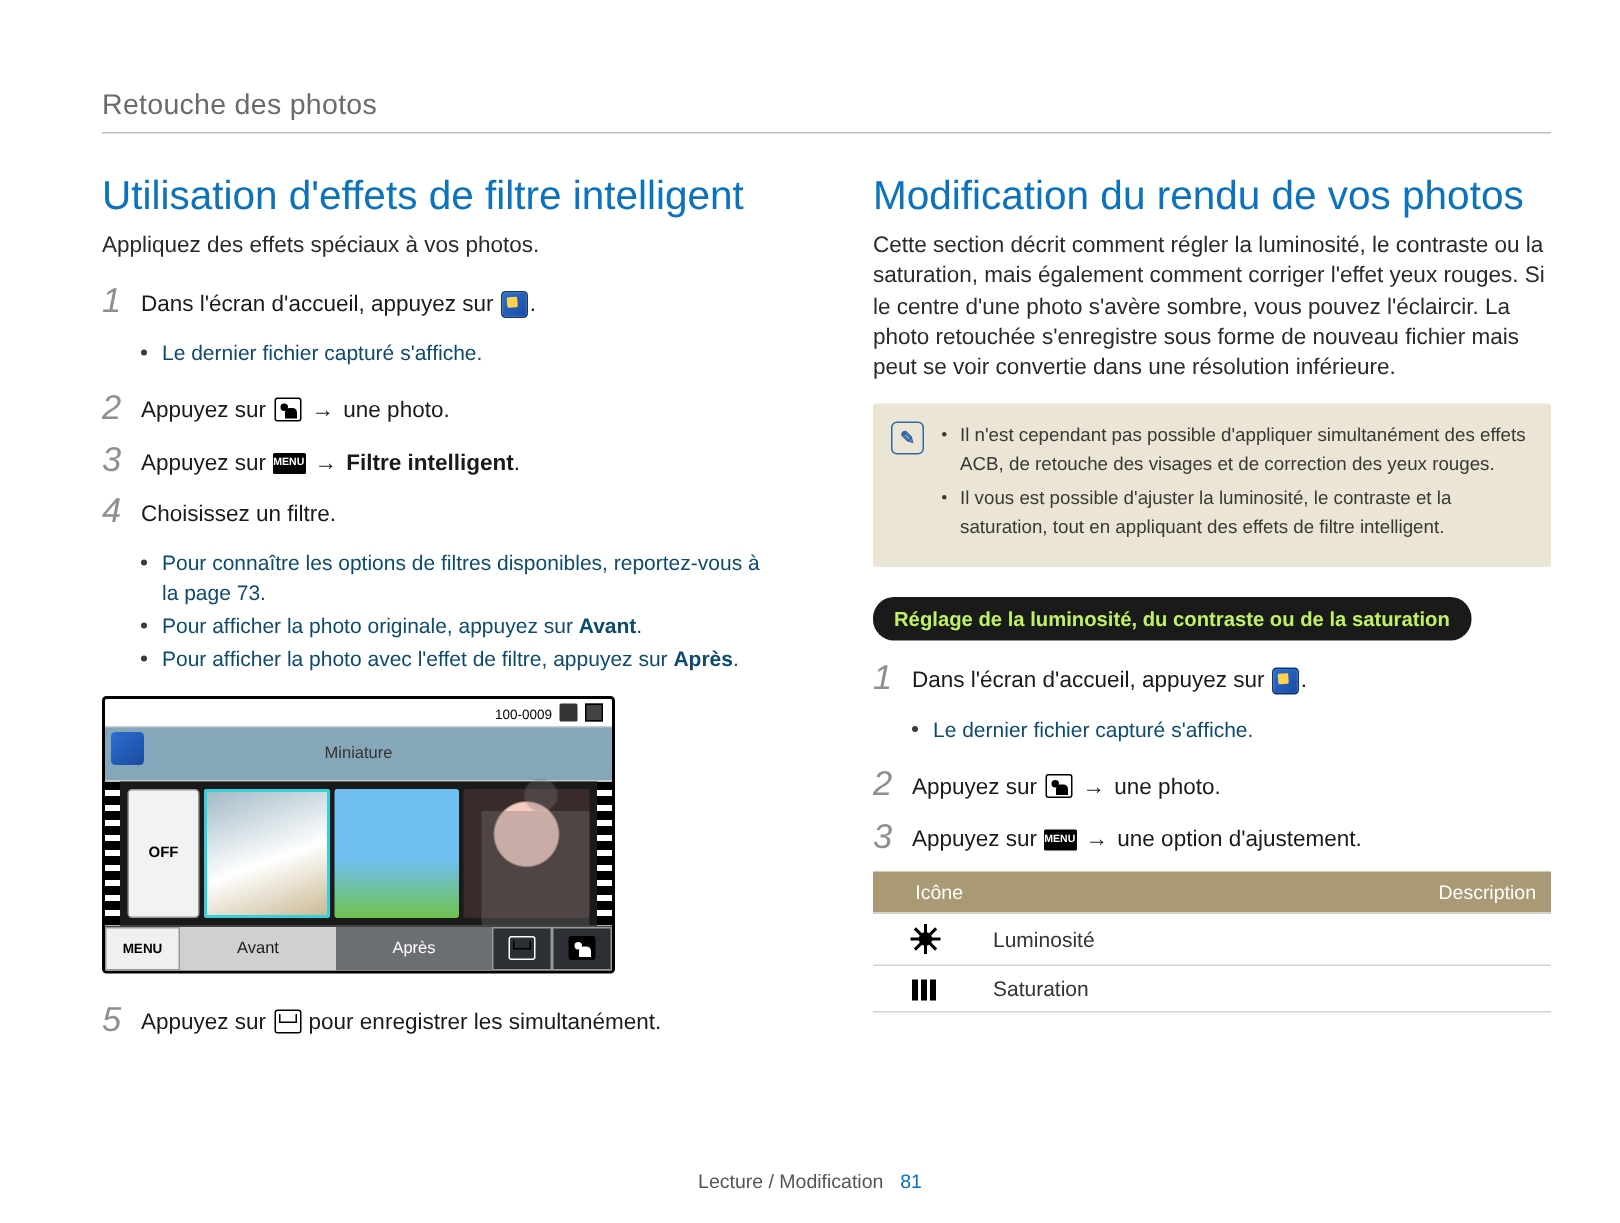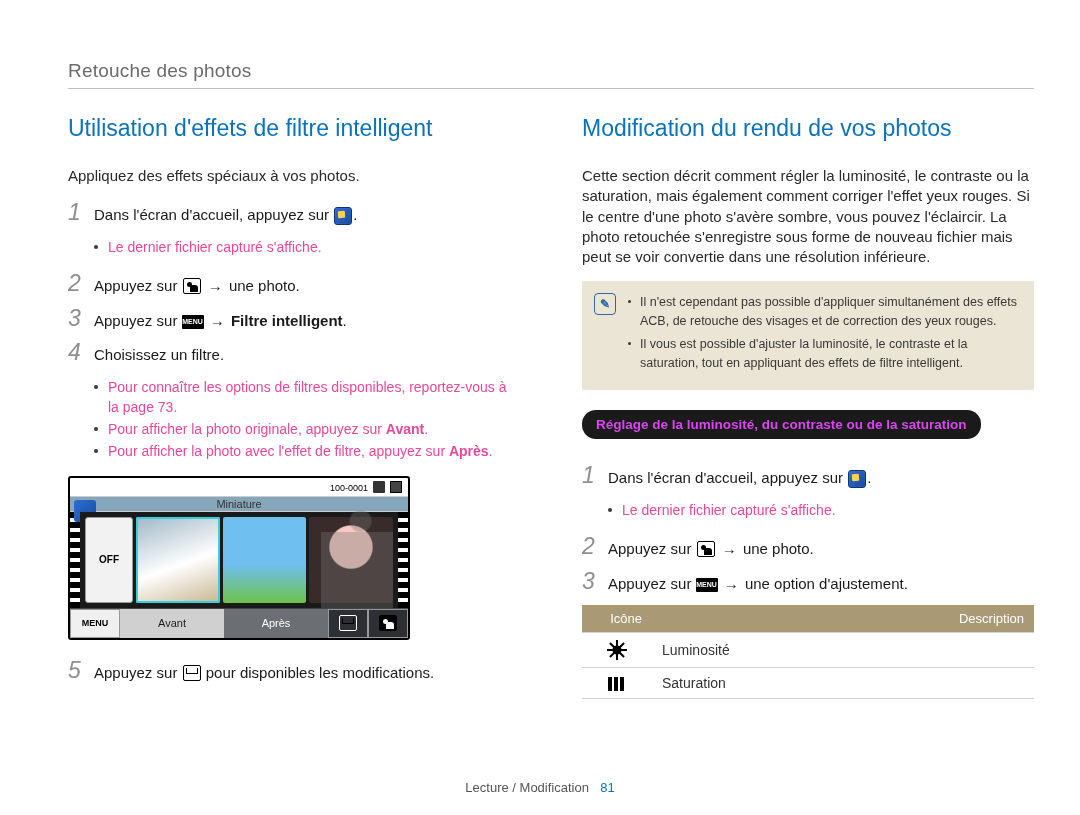--- a/index.html
+++ b/index.html
@@ -2,48 +2,48 @@
 <html><head>
 <meta charset="utf-8">
 <style>
   *{box-sizing:border-box;margin:0;padding:0}
   body{width:1080px;height:815px;background:#fff;font-family:Arial,Helvetica,sans-serif;color:#1a1a1a;position:relative}
   .page{padding:60px 46px 0 68px}
   .header{font-size:19px;color:#6b6b6b;font-weight:300;letter-spacing:0.2px;margin-bottom:6px}
   .hr{border:none;border-top:1px solid #bfbfbf;margin-bottom:26px}
   .cols{display:flex;gap:62px}
   .col{flex:1;min-width:0}
-  .section-title{color:#0b72bd;font-size:23px;font-weight:400;margin-bottom:24px}
+  .section-title{color:#0b72bd;font-size:27px;font-weight:400;margin-bottom:8px}
   .intro{font-size:15px;color:#2a2a2a;line-height:1.35;margin-bottom:14px}
   .step-list{list-style:none;margin-bottom:10px}
   .step{display:flex;align-items:flex-start;margin-bottom:8px}
   .stepnum{font-style:italic;font-size:23px;color:#8f8f8f;width:26px;flex:none;line-height:1.1}
   .steptxt{font-size:15px;color:#1a1a1a;line-height:1.5;padding-top:4px}
   .steptxt b{font-weight:700}
   .bullets{list-style:none;margin:4px 0 14px 26px}
-  .bullets li{position:relative;padding-left:14px;font-size:14px;color:#ec4899;line-height:1.45;margin-bottom:2px}
+  .bullets li{position:relative;padding-left:14px;font-size:14px;color:#0c4a6e;line-height:1.45;margin-bottom:2px}
   .bullets li::before{content:"";position:absolute;left:0;top:8px;width:4px;height:4px;background:#3a3a3a;border-radius:50%}
   .icon-inline{display:inline-block;vertical-align:middle;margin:0 1px}
   .icon-album{width:18px;height:18px;background:linear-gradient(135deg,#2a6fd1,#1b4aa0);border-radius:3px;position:relative;border:1px solid #0b3572;box-shadow:inset 0 0 2px #fff2}
   .icon-album::after{content:"";position:absolute;left:3px;top:3px;width:7px;height:7px;background:#ffd24d;border-radius:1px;transform:rotate(-4deg)}
   .icon-people{width:18px;height:16px;background:#fff;border:1px solid #000;border-radius:2px;position:relative;vertical-align:-3px}
   .icon-people::after{content:"";position:absolute;left:3px;top:3px;width:5px;height:5px;background:#000;border-radius:50%}
   .icon-people::before{content:"";position:absolute;right:2px;bottom:1px;width:8px;height:7px;background:#000;border-radius:3px 3px 0 0}
   .icon-menu{display:inline-block;width:22px;height:14px;background:#000;color:#fff;font-size:7px;font-weight:700;text-align:center;line-height:14px;border-radius:1px;vertical-align:middle}
   .icon-save{display:inline-block;width:18px;height:16px;border:1.8px solid #000;border-radius:2px;position:relative;vertical-align:-3px}
   .icon-save::after{content:"";position:absolute;left:2px;right:2px;top:2px;height:5px;border:1.8px solid #000;border-top:none}
   .arrow{margin:0 2px}
   .device-preview{width:342px;border:2px solid #000;border-radius:3px;margin:6px 0 18px 0;background:#fff}
   .device-preview .topbar{display:flex;align-items:center;justify-content:space-between;padding:3px 6px}
   .smallicon{width:12px;height:12px;background:#000}
   .smallicon.card{border-radius:1px;background:#333}
   .counter{font-size:9px;font-family:Arial;color:#000}
   .filmstrip{display:flex;align-items:stretch;height:96px;background:#000}
   .film-edge{width:10px;background:repeating-linear-gradient(#000,#000 6px,#fff 6px,#fff 10px)}
-  .top-strip{position:relative;height:16px;background:#86a7ba;display:flex;align-items:center;justify-content:center;border-top:1px solid #ccc;border-bottom:1px solid #ccc}
+  .top-strip{position:relative;height:37px;background:#86a7ba;display:flex;align-items:center;justify-content:center;border-top:1px solid #ccc;border-bottom:1px solid #ccc}
   .top-strip span{font-size:11px;color:#333}
   .top-strip::before{content:"";position:absolute;left:4px;top:3px;width:22px;height:22px;background:linear-gradient(135deg,#2a6fd1,#1b4aa0);border-radius:3px}
   .main-strip{position:relative;display:flex;gap:3px;padding:5px;background:#1a1a1a;flex:1}
   .sil{position:absolute;right:5px;bottom:0;width:72px;height:110%;pointer-events:none;opacity:0.35;background:radial-gradient(circle at 55% 18%,#777 0 10px,transparent 12px),linear-gradient(180deg,transparent 28%,#777 28%)}
   .off-btn{width:48px;background:#f2f2f2;border:1px solid #999;display:flex;align-items:center;justify-content:center;font-size:10px;font-weight:700;color:#000;border-radius:3px}
   .thumb{flex:1;min-width:0;border-radius:2px}
   .thumb.sel{outline:2px solid #33d0dd;outline-offset:-2px}
   .t1{background:linear-gradient(160deg,#9fb7c4,#fff 55%,#c7b58e)}
   .t2{background:linear-gradient(#6fbff0 55%,#6ec24c)}
   .t3{background:radial-gradient(circle at 50% 35%,#f7cac2 0 30%,#3a2b2b 32%);}
@@ -53,21 +53,21 @@
   .bb-spacer{flex:1;background:#d0d0d0;display:flex}
   .tab{flex:1;display:flex;align-items:center;justify-content:center;font-size:11px}
   .tab.active{background:#6b6e73;color:#fff}
   .bb-save{width:40px;background:#2c2f33;color:#fff}
   .bb-pic{width:40px;background:#2c2f33;color:#fff}
   .note-box{display:flex;gap:12px;background:#eae5d4;padding:12px 14px 14px 12px;margin:14px 0 20px;border-radius:2px}
   .note-icon{width:22px;height:22px;border:1.5px solid #2e68a3;color:#2e68a3;display:flex;align-items:center;justify-content:center;border-radius:4px;font-size:12px;font-weight:700;flex:none}
   .note-list{list-style:none;font-size:12.5px;color:#3a3836;line-height:1.5}
   .note-list li{position:relative;padding-left:12px;margin-bottom:4px}
   .note-list li::before{content:"";position:absolute;left:0;top:7px;width:3px;height:3px;background:#3a3836;border-radius:50%}
-  .pill{display:inline-block;background:#1a1a1a;color:#d946ef;font-size:13.5px;font-weight:700;padding:7px 14px;border-radius:14px;margin-bottom:24px}
+  .pill{display:inline-block;background:#1a1a1a;color:#bef264;font-size:13.5px;font-weight:700;padding:7px 14px;border-radius:14px;margin-bottom:12px}
   .options-table{width:100%;border-collapse:collapse;margin-top:4px}
   .options-table th{background:#a99975;color:#fff;font-size:13px;font-weight:400;text-align:right;padding:6px 10px}
   .options-table th:first-child{width:70px}
   .options-table td{border-top:1px solid #d3d3d3;border-bottom:1px solid #d3d3d3;padding:7px 10px;font-size:14px;color:#333;vertical-align:middle}
   .options-table td:first-child{text-align:center;width:70px}
   .opt-icon{display:inline-block;width:20px;height:20px;vertical-align:middle}
   .opt-brightness{background:radial-gradient(circle,#000 0 4px,transparent 5px);position:relative}
   .opt-brightness::before,.opt-brightness::after{content:"";position:absolute;background:#000}
   .opt-brightness::before{left:50%;top:0;width:2px;height:100%;transform:translateX(-50%)}
   .opt-brightness::after{top:50%;left:0;height:2px;width:100%;transform:translateY(-50%)}
@@ -126,21 +126,21 @@
       <ul class="bullets">
         <li>Pour connaître les options de ﬁltres disponibles, reportez-vous à la page 73.</li>
         <li><span>Pour afﬁcher la photo originale, appuyez sur </span><b>Avant</b>.</li>
         <li><span>Pour afﬁcher la photo avec l'effet de ﬁltre, appuyez sur </span><b>Après</b>.</li>
       </ul>
 
       <div class="device-preview">
         <div class="topbar">
           <span></span>
           <span class="counter">
-            <span>100-0001</span>
+            <span>100-0009</span>
             &nbsp;<span class="smallicon card" style="display:inline-block;vertical-align:-2px"></span>
             &nbsp;<span class="smallicon" style="display:inline-block;vertical-align:-2px;background:#444;border:1px solid #000"></span>
           </span>
         </div>
         <div class="top-strip">
           <span>Miniature</span>
         </div>
         <div class="filmstrip">
           <div class="film-edge"></div>
           <div class="main-strip">
@@ -164,21 +164,21 @@
           <div class="bb-btn bb-pic">
               <span class="icon-people" style="border-color:#fff;filter:invert(1)"></span>
             </div>
         </div>
       </div>
 
       <ol class="step-list">
         <li class="step">
           <span class="stepnum">5</span>
           <span class="steptxt">
-            <span>Appuyez sur </span><span class="icon-save icon-inline"></span><span> pour disponibles les modiﬁcations.</span>
+            <span>Appuyez sur </span><span class="icon-save icon-inline"></span><span> pour enregistrer les simultanément.</span>
           </span>
         </li>
       </ol>
     </div>
 
     <div class="col">
       <div class="section-title">Modiﬁcation du rendu de vos photos</div>
       <div class="intro">Cette section décrit comment régler la luminosité, le contraste ou la saturation, mais également comment corriger l'effet yeux rouges. Si le centre d'une photo s'avère sombre, vous pouvez l'éclaircir. La photo retouchée s'enregistre sous forme de nouveau ﬁchier mais peut se voir convertie dans une résolution inférieure.</div>
 
       <div class="note-box">

